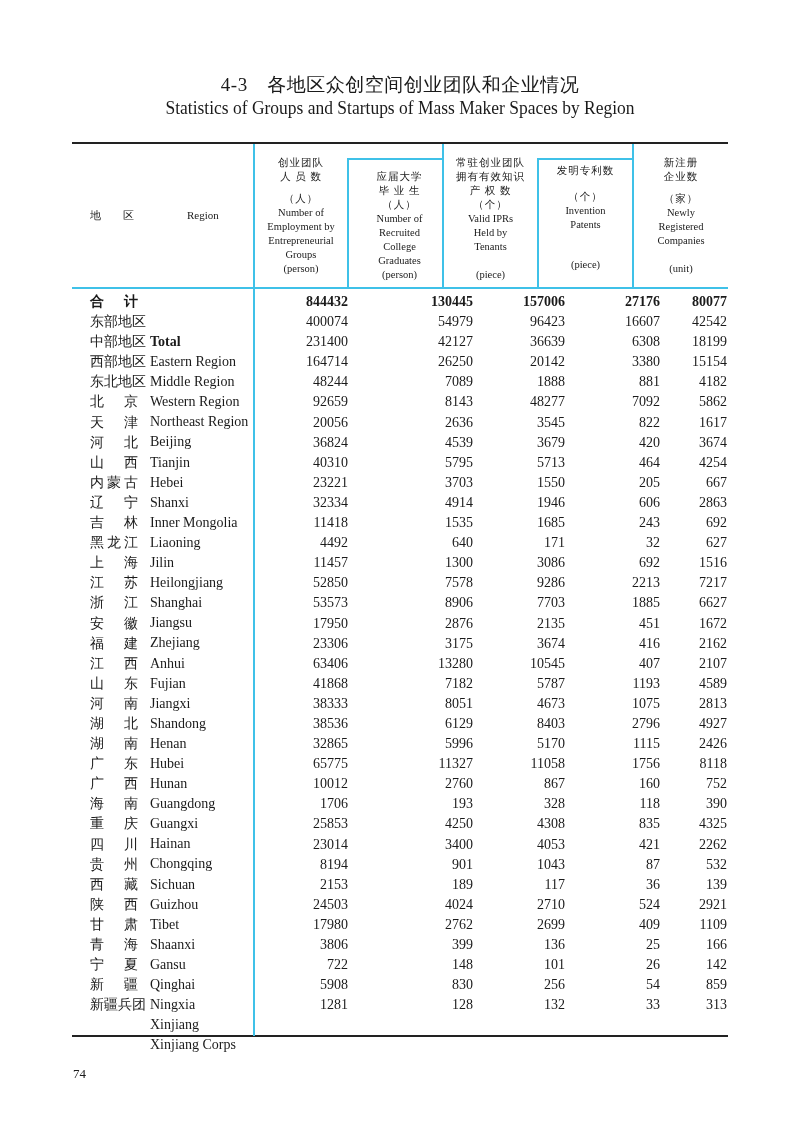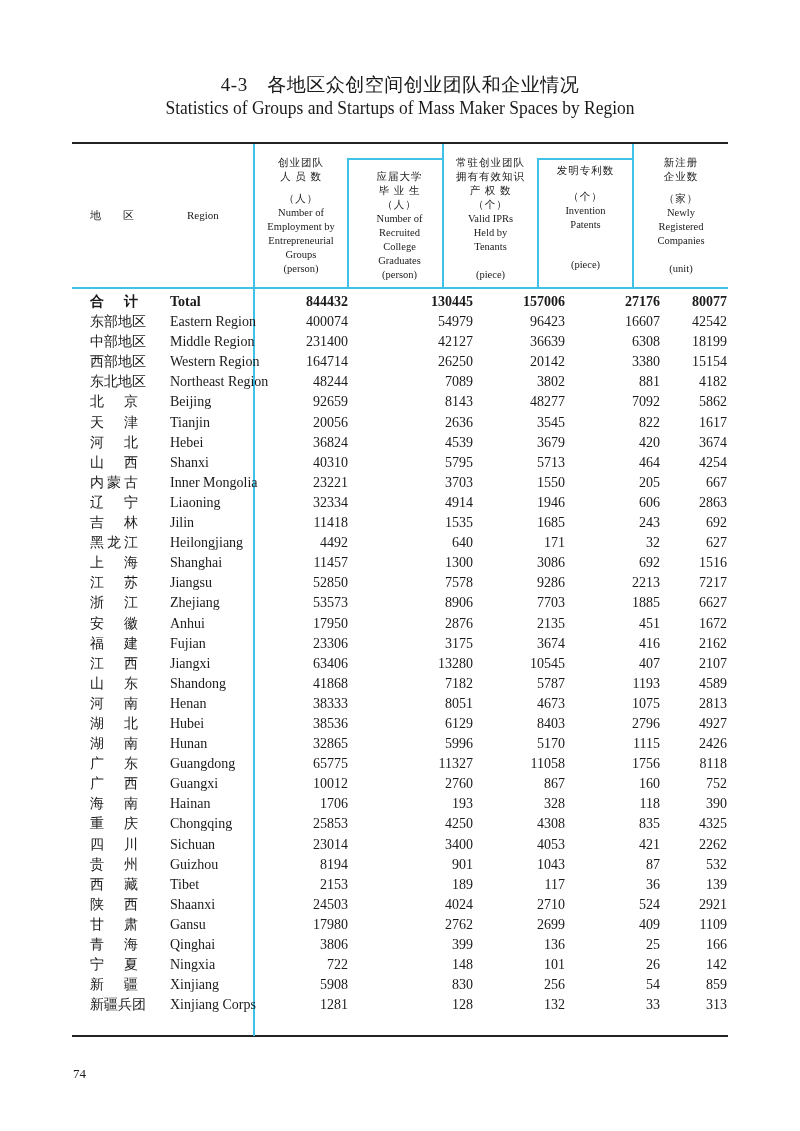--- a/index.html
+++ b/index.html
@@ -25,21 +25,21 @@
     position: absolute; text-align: center; font-size: 10.5px; line-height: 14px;
   }
   .hcell .cn { display: block; font-size: 10.5px; letter-spacing: 1px; }
   .hcell .en { display: block; }
   .region-cn-h { position: absolute; left: 90px; top: 208px; font-size: 11px; letter-spacing: 22px; }
   .region-en-h { position: absolute; left: 187px; top: 209px; font-size: 11px; }
 
   .rows { position: absolute; left: 72px; top: 292px; width: 656px; }
   .row { position: relative; height: 20.1px; font-size: 14px; line-height: 20px; }
   .row .cn { position: absolute; left: 18px; width: 48px; text-align: justify; text-align-last: justify; white-space: nowrap; }
-  .row .en { position: absolute; left: 98px; white-space: nowrap; }
+  .row .en { position: absolute; left: 78px; white-space: nowrap; margin-top: 40px; }
   .row .num { position: absolute; text-align: right; width: 80px; }
   .row .c1 { left: 196px; }
   .row .c2 { left: 321px; }
   .row .c3 { left: 413px; }
   .row .c4 { left: 508px; }
   .row .c5 { left: 575px; }
   .row.total { font-weight: bold; }
   .page-no { position: absolute; left: 73px; top: 1066px; font-size: 13px; }
 </style>
 </head>
@@ -149,21 +149,21 @@
       <span class="num c2">26250</span>
       <span class="num c3">20142</span>
       <span class="num c4">3380</span>
       <span class="num c5">15154</span>
     </div>
     <div class="row">
       <span class="cn" style="text-align-last: left; letter-spacing: 0px;">东北地区</span>
       <span class="en">Northeast Region</span>
       <span class="num c1">48244</span>
       <span class="num c2">7089</span>
-      <span class="num c3">3802</span>
+      <span class="num c3">1888</span>
       <span class="num c4">881</span>
       <span class="num c5">4182</span>
     </div>
     <div class="row">
       <span class="cn">北京</span>
       <span class="en">Beijing</span>
       <span class="num c1">92659</span>
       <span class="num c2">8143</span>
       <span class="num c3">48277</span>
       <span class="num c4">7092</span>

